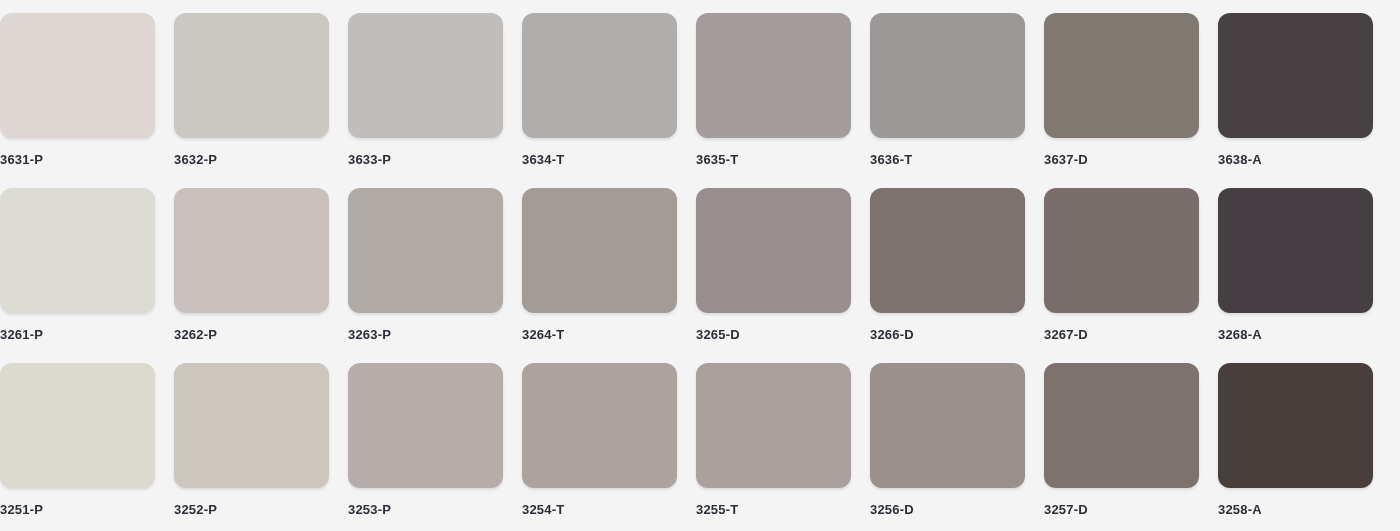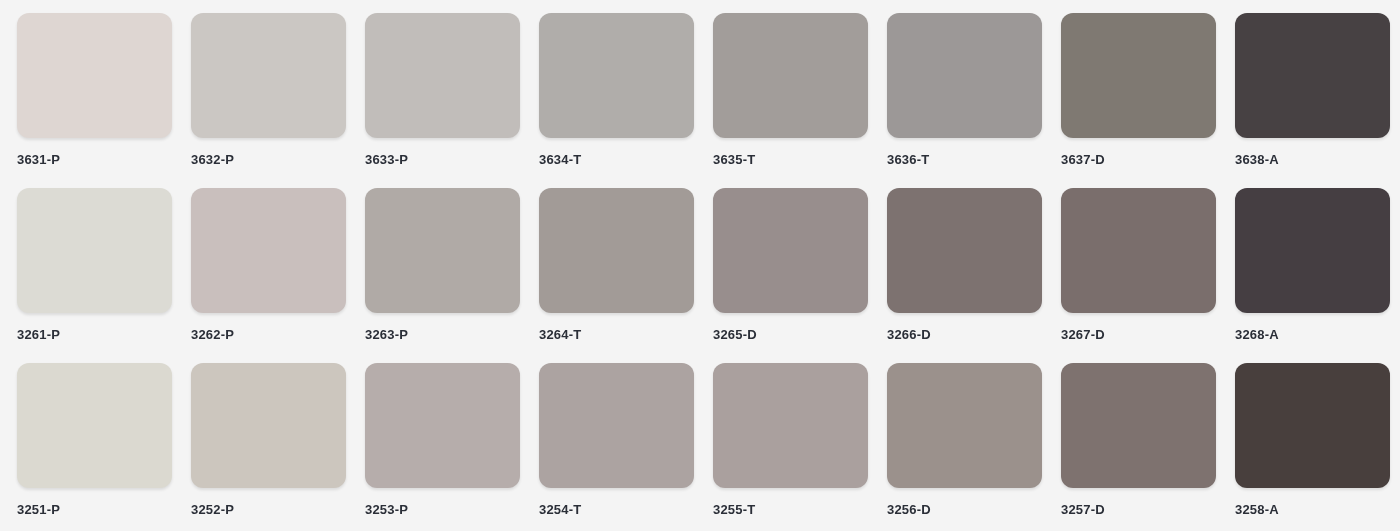--- a/index.html
+++ b/index.html
@@ -13,21 +13,20 @@
     background: #f4f4f4;
     font-family: "Liberation Sans", sans-serif;
     overflow: hidden;
   }
 
   #palette-grid {
     position: relative;
     width: 1400px;
     height: 531px;
     box-sizing: border-box;
-    padding-left: 17px;
     padding-top: 13px;
   }
 
   .swatch-row {
     position: relative;
     height: 175px;
     white-space: nowrap;
     font-size: 0;
   }
 

